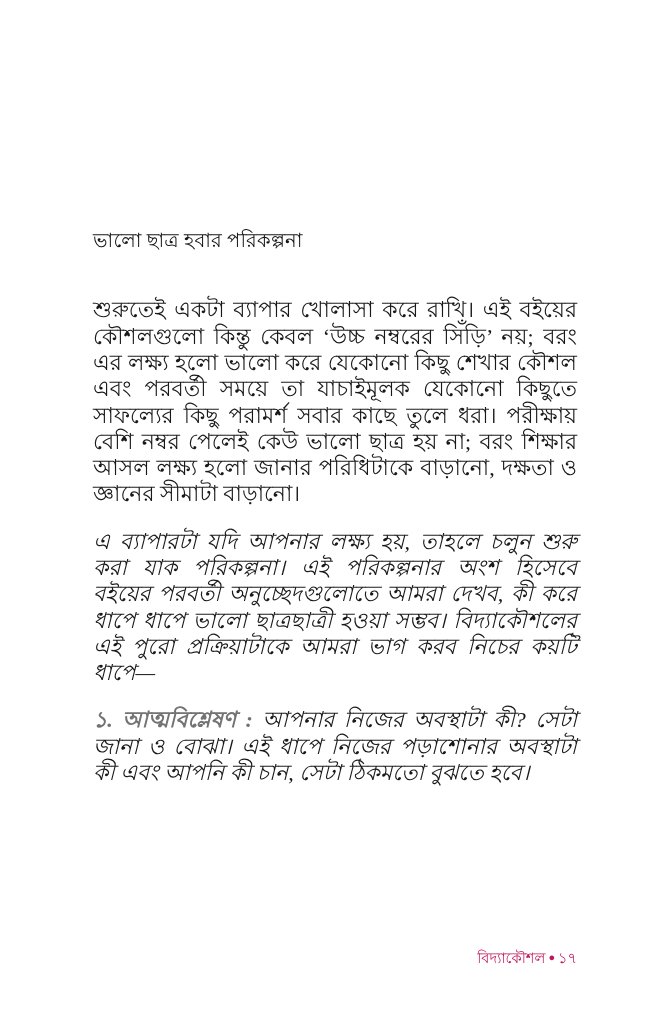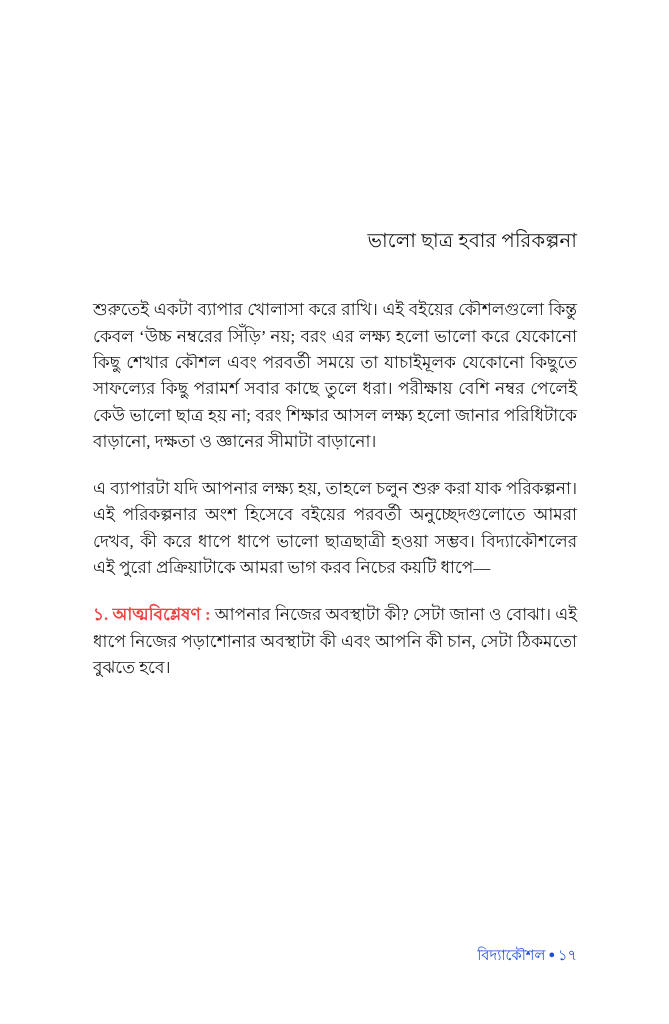--- a/index.html
+++ b/index.html
@@ -24,58 +24,58 @@
 
   
   #content {
     position: absolute;
     left: 93px;
     top: 0;
     width: 484px;
   }
 
   .page-title {
-    text-align: right;
+    text-align: left;
     font-size: 19.5px;
     font-weight: 400;
     line-height: 1.35;
     margin: 0;
     padding-top: 228px;
     letter-spacing: 0.2px;
     color: #141414;
   }
 
   .body-par {
     text-align: justify;
     text-justify: inter-word;
-    font-size: 17px;
+    font-size: 22px;
     line-height: 26.3px;
     margin: 0;
     color: #181818;
     text-indent: 0;
   }
 
   
   .par-gap-first { margin-top: 43px; }
-  .par-gap       { margin-top: 21px; }
+  .par-gap       { margin-top: 21px; font-style: italic; }
 
   .lead {
     font-weight: 700;
-    color: #ef4444;
+    color: #737373;
   }
 
   .footer {
     position: absolute;
     left: 93px;
     width: 484px;
     top: 946px;
     text-align: right;
     font-size: 14.6px;
-    line-height: 16px;
-    color: #1d4ed8;
+    line-height: 22px;
+    color: #be185d;
     white-space: nowrap;
   }
 
   .footer .dot {
     font-size: 11px;
     vertical-align: 2px;
     padding: 0 3px;
   }
 </style>
 </head>

